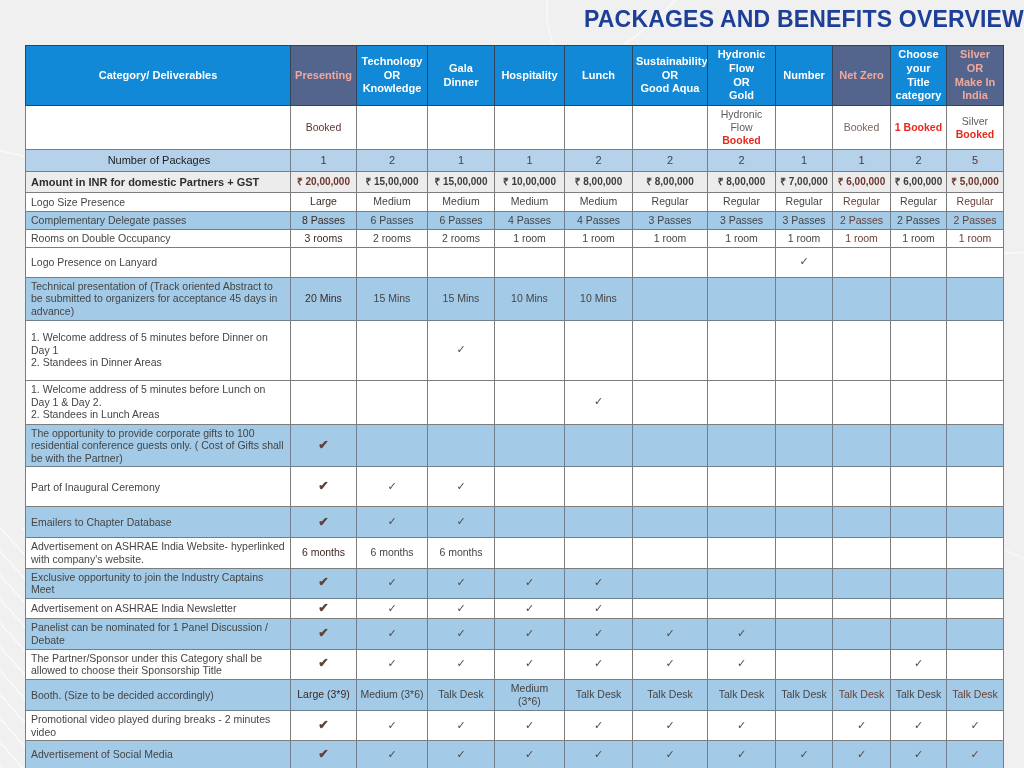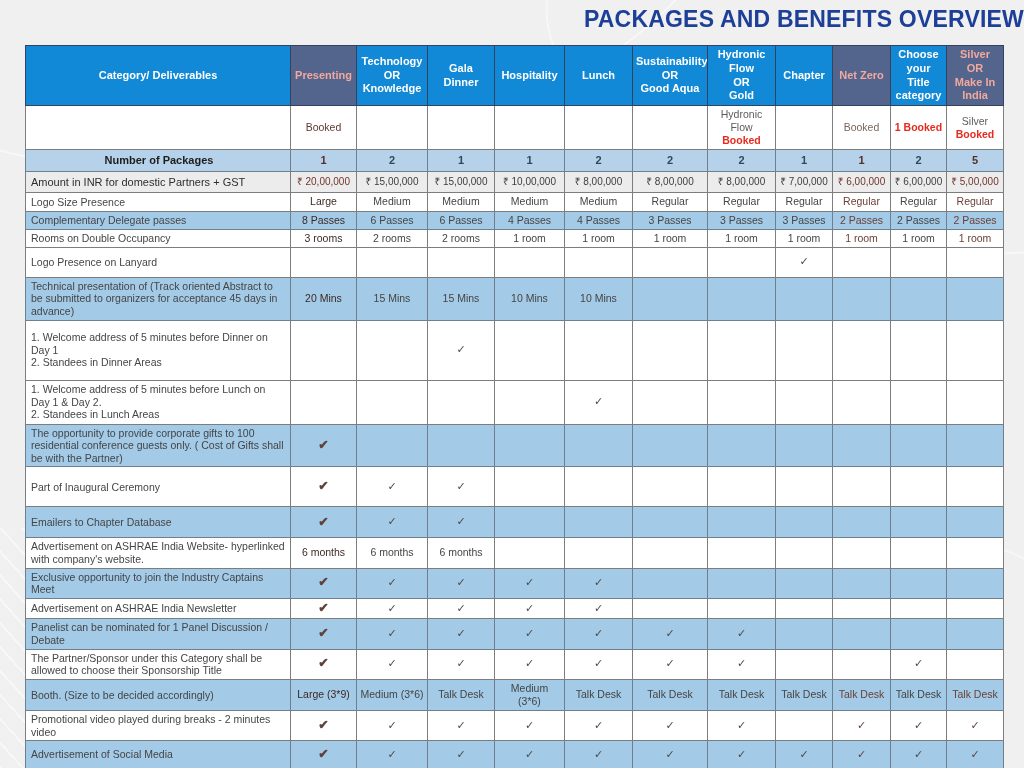--- a/index.html
+++ b/index.html
@@ -43,23 +43,23 @@
   }
   thead th{
     height:54px;background:var(--hdr-blue);color:#fff;font-weight:bold;font-size:11px;
     border:1px solid var(--hdr-border);white-space:pre-line;
   }
   thead th.h-dark{background:var(--hdr-dark);color:var(--salmon-text);}
   td.lbl{text-align:left;padding-left:5px;white-space:pre-line;line-height:1.2;}
   tr.r-white td{background:#ffffff;}
   tr.r-blue td{background:var(--row-blue);border-color:#6f7f8c;}
   tr.r-booked td{background:#ffffff;}
-  tr.r-packages td{background:var(--row-pkg);font-weight:bold;color:#33475a;font-size:11px;border-color:#6f7f8c;}
+  tr.r-packages td{background:var(--row-pkg);font-weight:normal;color:#33475a;font-size:11px;border-color:#6f7f8c;}
   tr.r-packages td.lbl{text-align:center;color:#1d1d1d;}
-  tr.r-amount td{background:var(--row-amt);font-weight:normal;color:#3d3d3d;font-size:10px;}
+  tr.r-amount td{background:var(--row-amt);font-weight:bold;color:#3d3d3d;font-size:10px;}
   tr.r-amount td.lbl{font-size:11px;color:#2e2e2e;}
   td.tint{background-image:linear-gradient(var(--tint),var(--tint));}
   td.tint{color:#6b4038;}
   td.tint.c0{color:#3d2a24;}
   tr.r-packages td.tint{color:#572f2c;}
   tr.r-amount td.tint{color:#6e362c;}
   .ck{font-size:11px;color:#4a4a4a;}
   .ck.b{font-weight:bold;color:#141414;font-size:12.5px;}
   td.tint .ck{color:#62413a;}
   .bk-top{display:block;font-size:10.5px;color:#5c5c5c;}
@@ -130,21 +130,21 @@
           <th>Gala Dinner</th>
           <th>Hospitality</th>
           <th>Lunch</th>
           <th>Sustainability
 OR
 Good Aqua</th>
           <th>Hydronic
 Flow
 OR
 Gold</th>
-          <th>Chapter</th>
+          <th>Number</th>
           <th class="h-dark">Net Zero</th>
           <th>Choose
 your
 Title
 category</th>
           <th class="h-dark">Silver
 OR
 Make In
 India</th>
         </tr>

